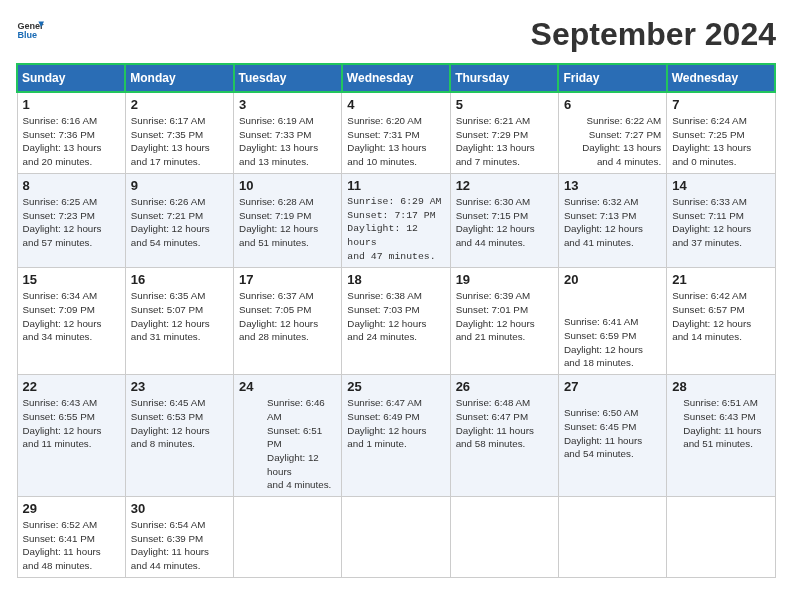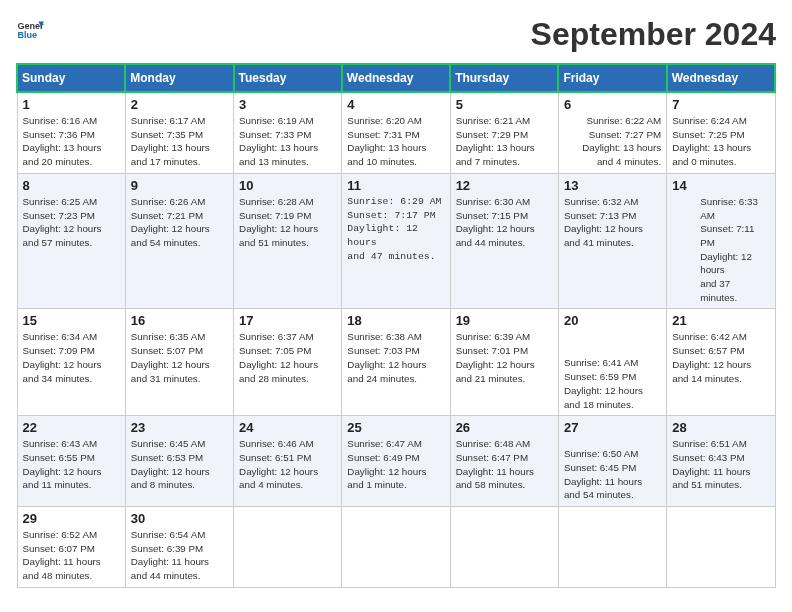--- a/index.html
+++ b/index.html
@@ -196,21 +196,21 @@
         </td>
         <td>
           <span class="day-number">13</span>
           <div class="day-info" style="white-space: pre-line;">Sunrise: 6:32 AM
 Sunset: 7:13 PM
 Daylight: 12 hours
 and 41 minutes.</div>
         </td>
         <td>
           <span class="day-number">14</span>
-          <div class="day-info" style="white-space: pre-line; margin-left: 28px;">Sunrise: 6:33 AM
+          <div class="day-info" style="white-space: pre-line;">Sunrise: 6:33 AM
 Sunset: 7:11 PM
 Daylight: 12 hours
 and 37 minutes.</div>
         </td>
       </tr>
       <tr>
         <td>
           <span class="day-number">15</span>
           <div class="day-info" style="white-space: pre-line;">Sunrise: 6:34 AM
 Sunset: 7:09 PM
@@ -270,21 +270,21 @@
         </td>
         <td>
           <span class="day-number">23</span>
           <div class="day-info" style="white-space: pre-line;">Sunrise: 6:45 AM
 Sunset: 6:53 PM
 Daylight: 12 hours
 and 8 minutes.</div>
         </td>
         <td>
           <span class="day-number">24</span>
-          <div class="day-info" style="white-space: pre-line;">Sunrise: 6:46 AM
+          <div class="day-info" style="white-space: pre-line; margin-left: 28px;">Sunrise: 6:46 AM
 Sunset: 6:51 PM
 Daylight: 12 hours
 and 4 minutes.</div>
         </td>
         <td>
           <span class="day-number">25</span>
           <div class="day-info" style="white-space: pre-line;">Sunrise: 6:47 AM
 Sunset: 6:49 PM
 Daylight: 12 hours
 and 1 minute.</div>
@@ -298,31 +298,31 @@
         </td>
         <td>
           <span class="day-number">27</span>
           <div class="day-info" style="white-space: pre-line; margin-top: 12px;">Sunrise: 6:50 AM
 Sunset: 6:45 PM
 Daylight: 11 hours
 and 54 minutes.</div>
         </td>
         <td>
           <span class="day-number">28</span>
-          <div class="day-info" style="white-space: pre-line;">Sunrise: 6:51 AM
+          <div class="day-info" style="white-space: pre-line; margin-left: 11px;">Sunrise: 6:51 AM
 Sunset: 6:43 PM
 Daylight: 11 hours
 and 51 minutes.</div>
         </td>
       </tr>
       <tr>
         <td>
           <span class="day-number">29</span>
           <div class="day-info" style="white-space: pre-line;">Sunrise: 6:52 AM
-Sunset: 6:07 PM
+Sunset: 6:41 PM
 Daylight: 11 hours
 and 48 minutes.</div>
         </td>
         <td>
           <span class="day-number">30</span>
           <div class="day-info" style="white-space: pre-line;">Sunrise: 6:54 AM
 Sunset: 6:39 PM
 Daylight: 11 hours
 and 44 minutes.</div>
         </td>

